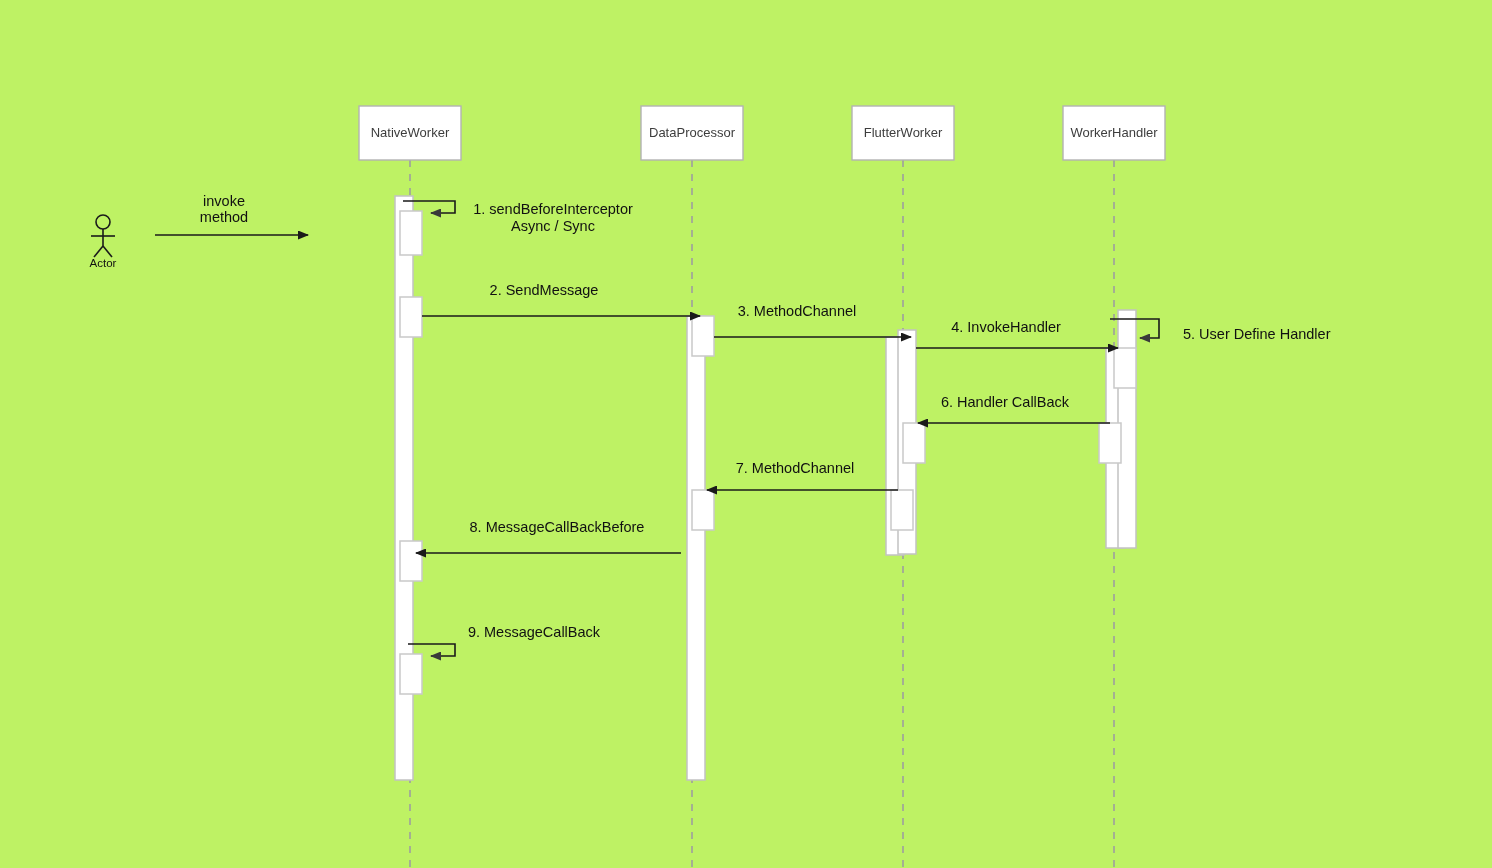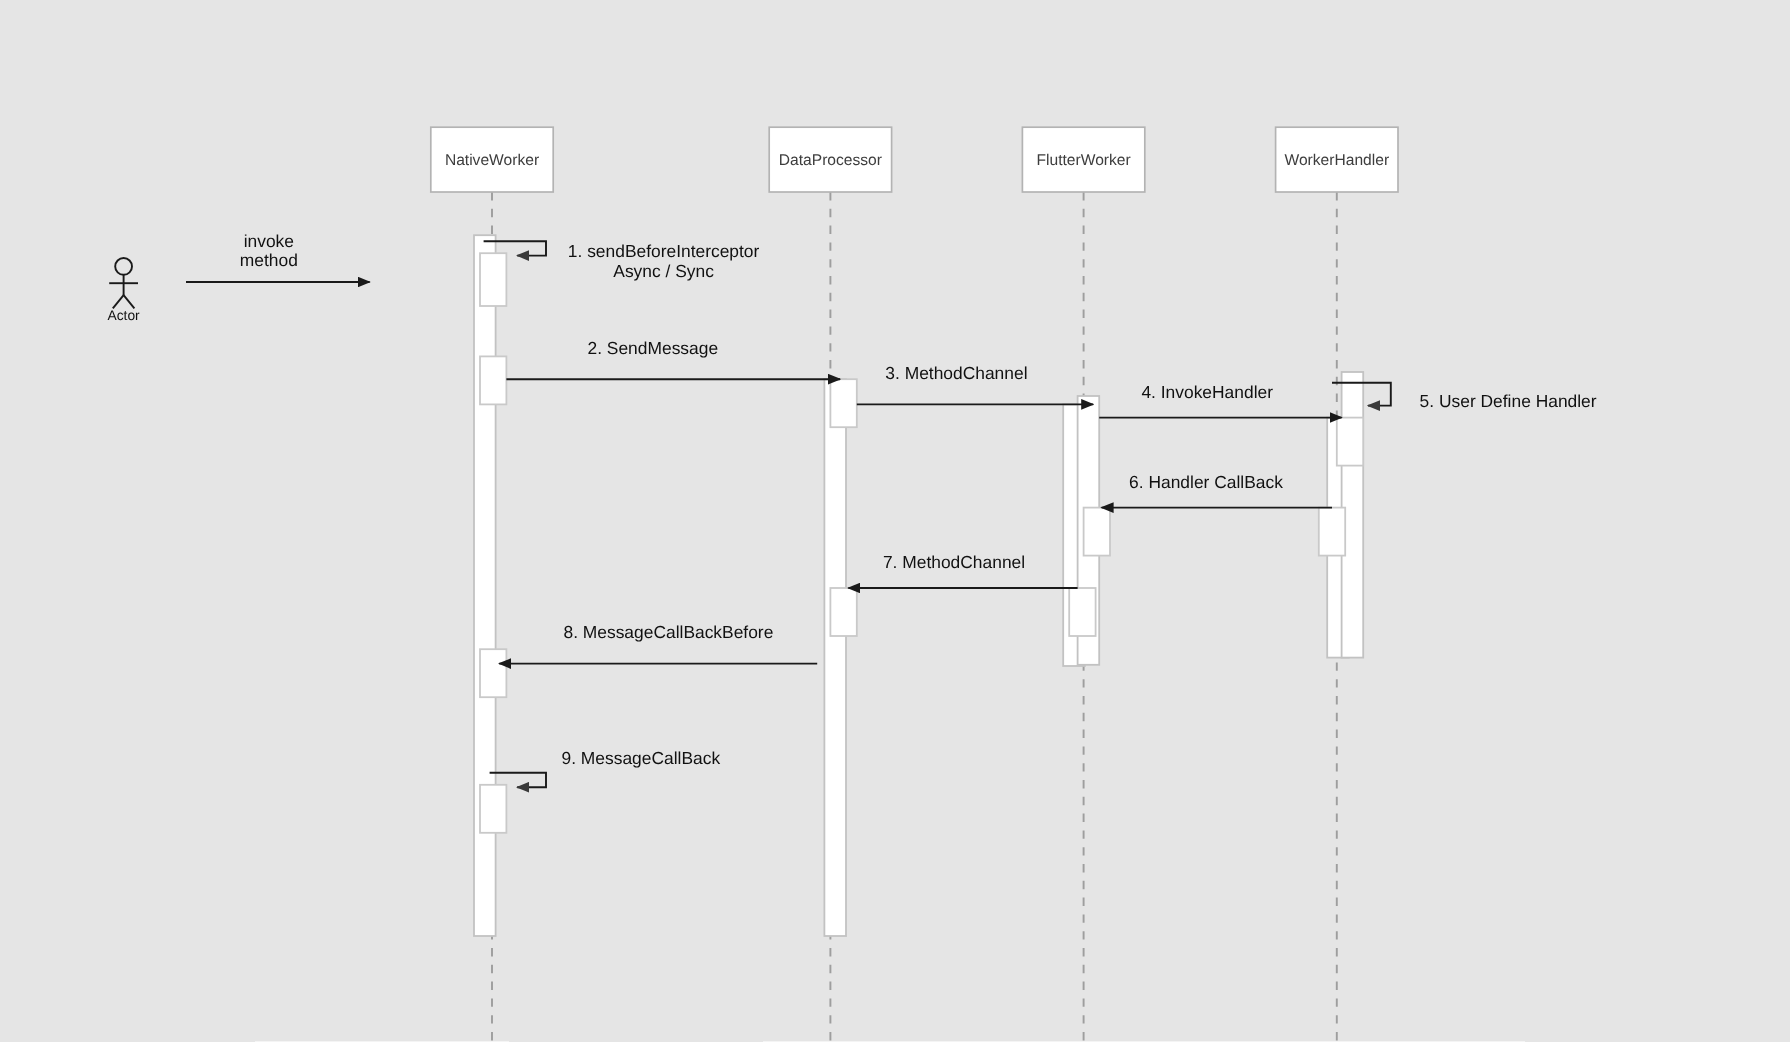--- a/index.html
+++ b/index.html
@@ -8,21 +8,21 @@
     background: #ffffff;
   }
   body {
     font-family: "Liberation Sans", sans-serif;
     color: #000000;
   }
   #canvas {
     position: relative;
     width: 1492px;
     height: 868px;
-    background: #e5e5e5;
+    background: #bef264;
     overflow: hidden;
   }
   svg#diagram {
     position: absolute;
     left: 0;
     top: 0;
     width: 1492px;
     height: 868px;
   }
   .lifeline-box {

